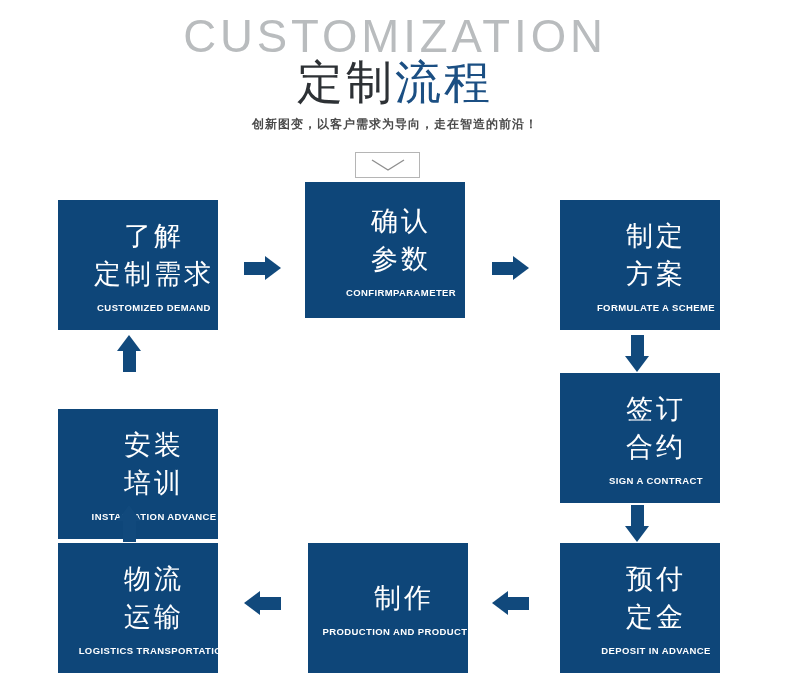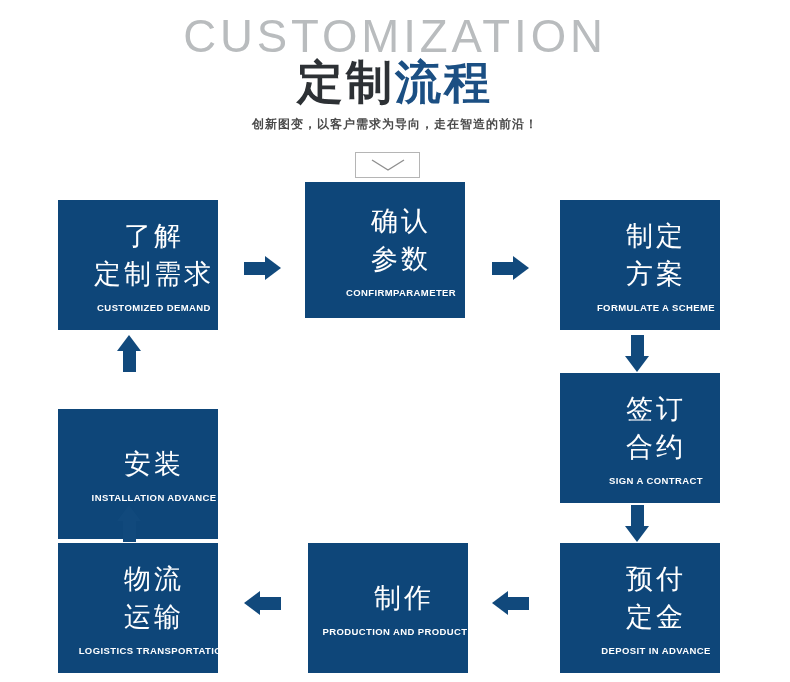--- a/index.html
+++ b/index.html
@@ -26,21 +26,21 @@
     letter-spacing:4px;
     color:var(--watermark);
     font-weight:400;
     transform:scaleX(0.97);
     white-space:nowrap;
   }
   .main-title{
     position:absolute;left:0;top:52px;width:100%;
     text-align:center;
     font-size:46px;
-    font-weight:700;
+    font-weight:400;
     letter-spacing:3px;
     white-space:nowrap;
   }
   .main-title .t1{color:var(--title-dark);}
   .main-title .t2{color:var(--title-blue);}
   .subtitle{
     position:absolute;left:0;top:116px;width:100%;
     text-align:center;
     font-size:12px;
     font-weight:700;
@@ -161,20 +161,21 @@
   </div>
 
   <div class="fbox" id="box-logistics">
     <div class="cn">物流</div>
     <div class="cn">运输</div>
     <div class="en">LOGISTICS TRANSPORTATION</div>
   </div>
 
   <div class="fbox" id="box-install">
     <div class="cn">安装</div>
+    <div class="cn">培训</div>
     <div class="en">INSTALLATION ADVANCE</div>
   </div>
 
   <div class="arrow arrow-right" id="arrow-r1">
       <div class="shaft"></div>
       <div class="head"></div>
     </div>
   <div class="arrow arrow-right" id="arrow-r2">
       <div class="shaft"></div>
       <div class="head"></div>

